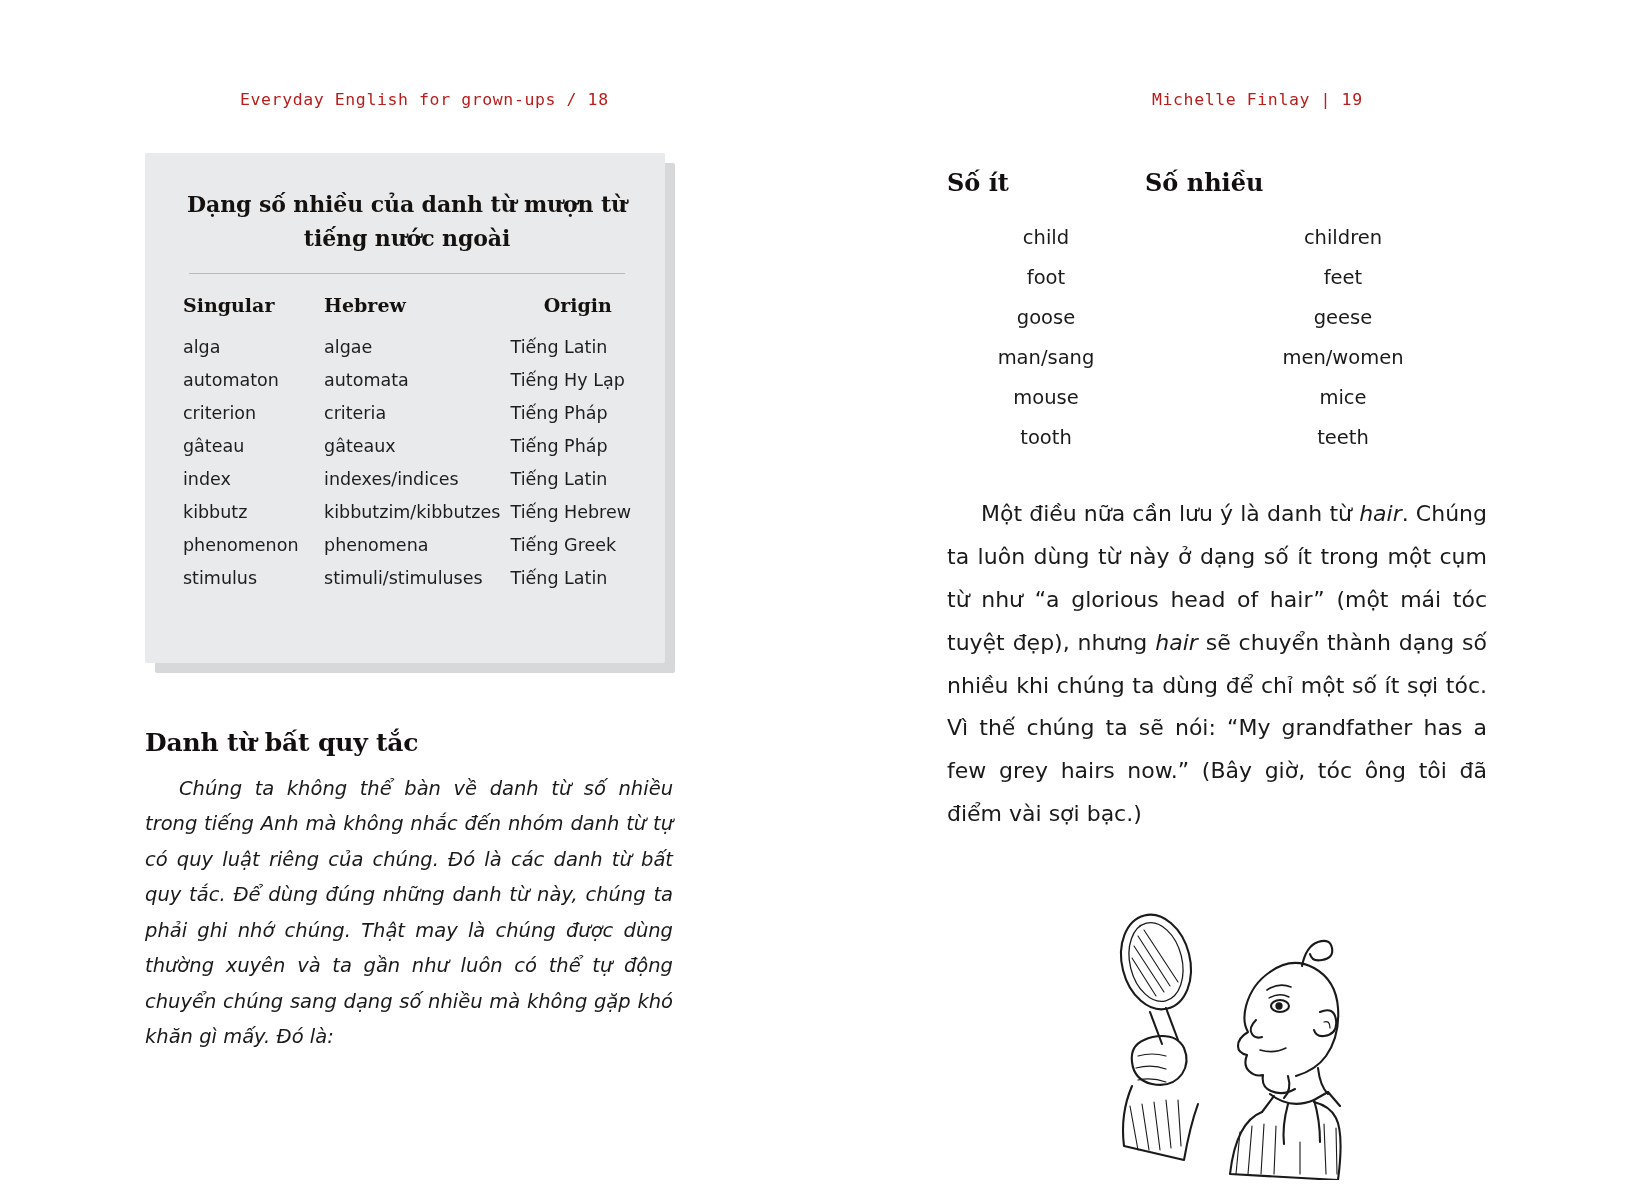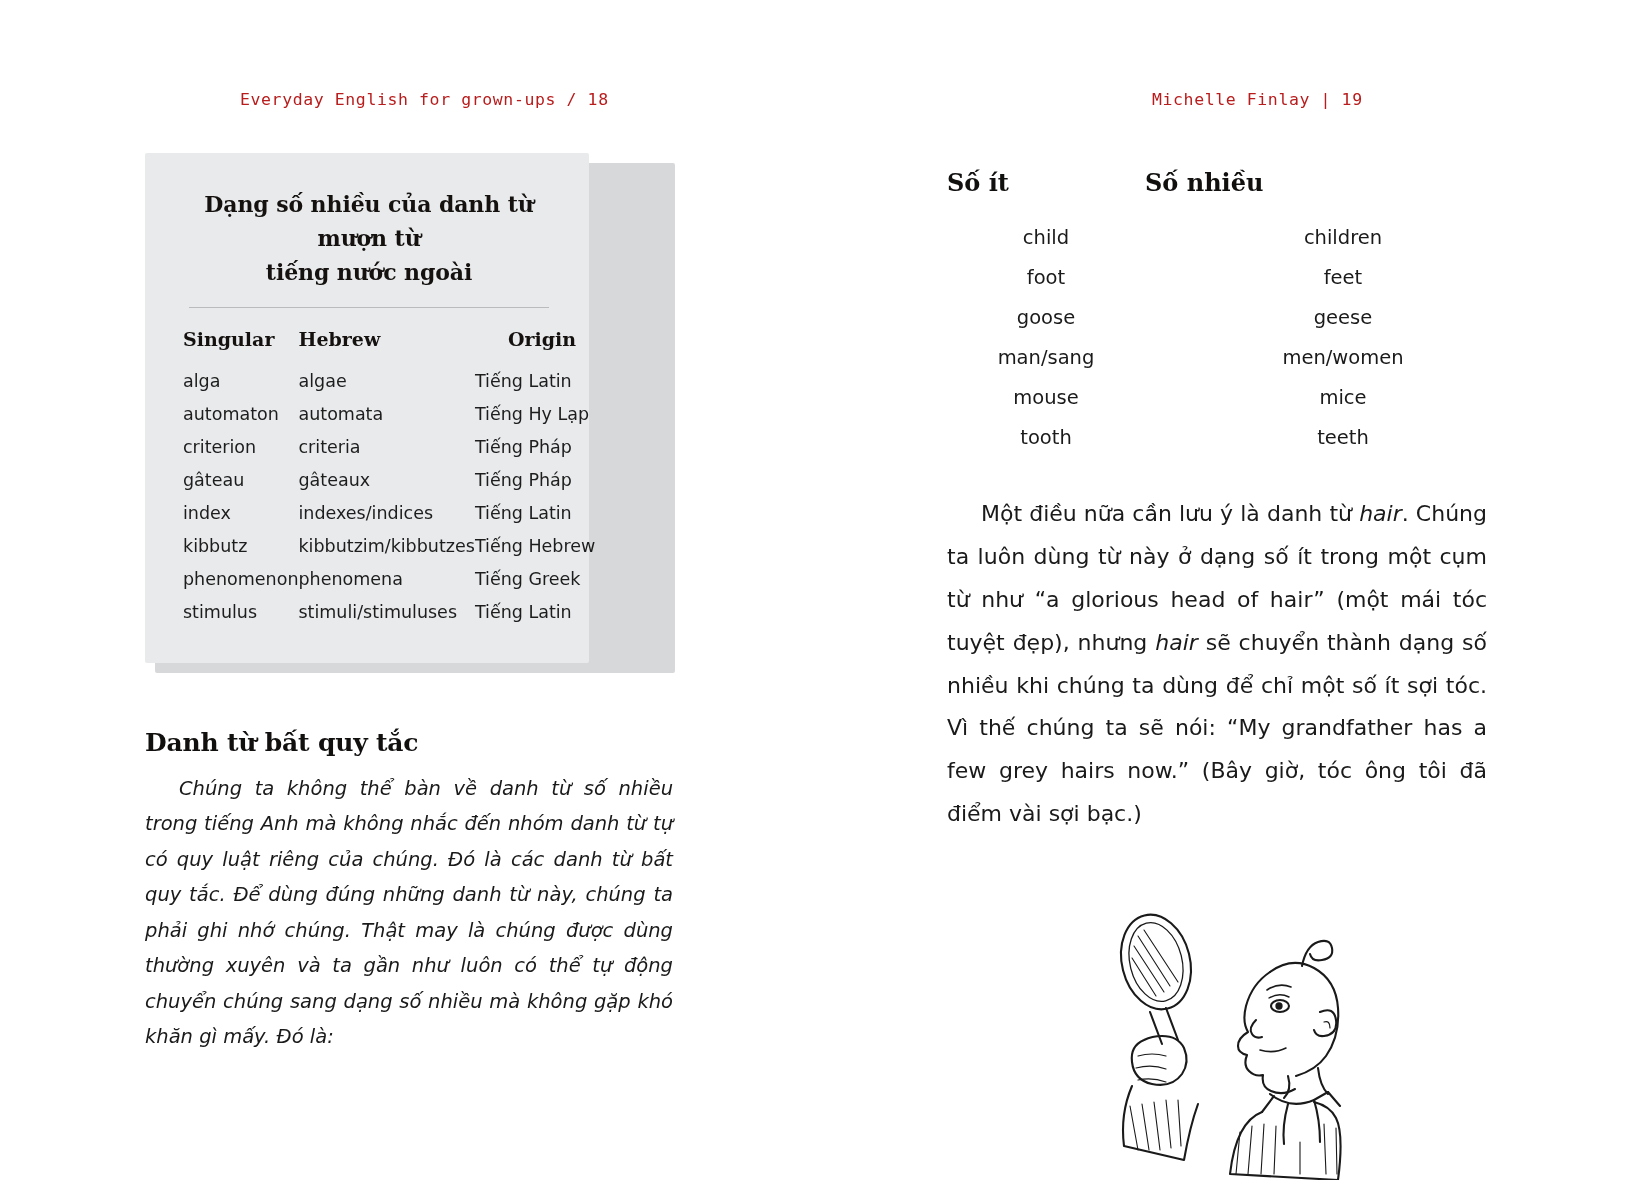--- a/index.html
+++ b/index.html
@@ -55,21 +55,21 @@
     position: absolute;
     left: 10px;
     top: 10px;
     width: 520px;
     height: 510px;
     background: #d7d8da;
     border-radius: 2px;
   }
   .box {
     position: relative;
-    width: 444px;
+    width: 520px;
     min-height: 510px;
     background: #e9eaec;
     box-sizing: border-box;
     padding: 34px 34px 26px 38px;
     border-radius: 2px;
   }
   .box-title {
     font-family: "DejaVu Serif", serif;
     font-weight: 700;
     font-size: 22px;

